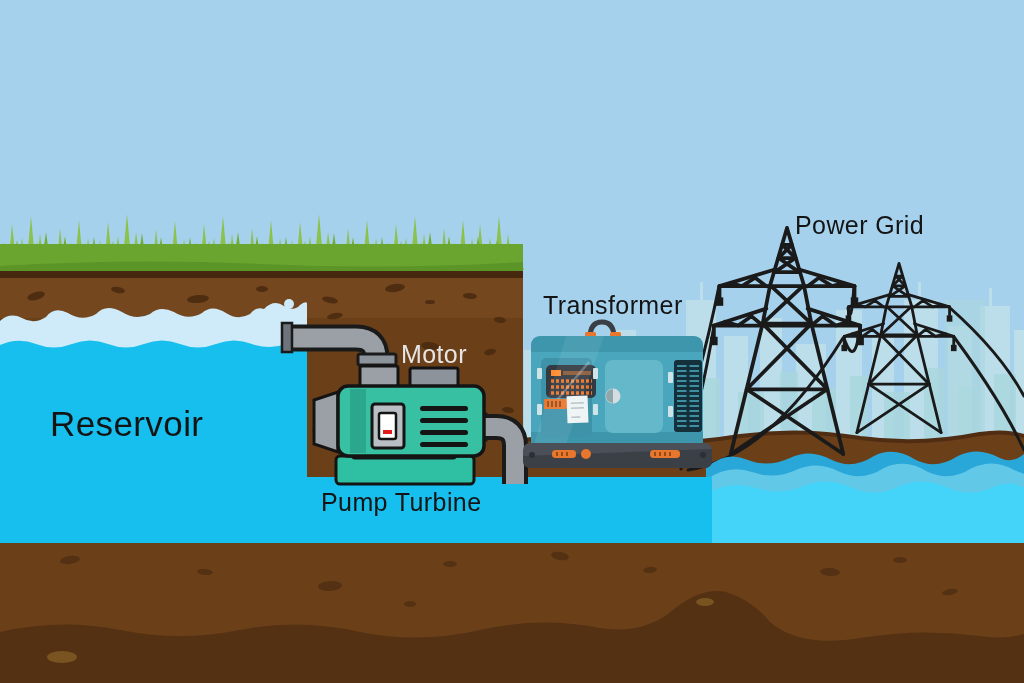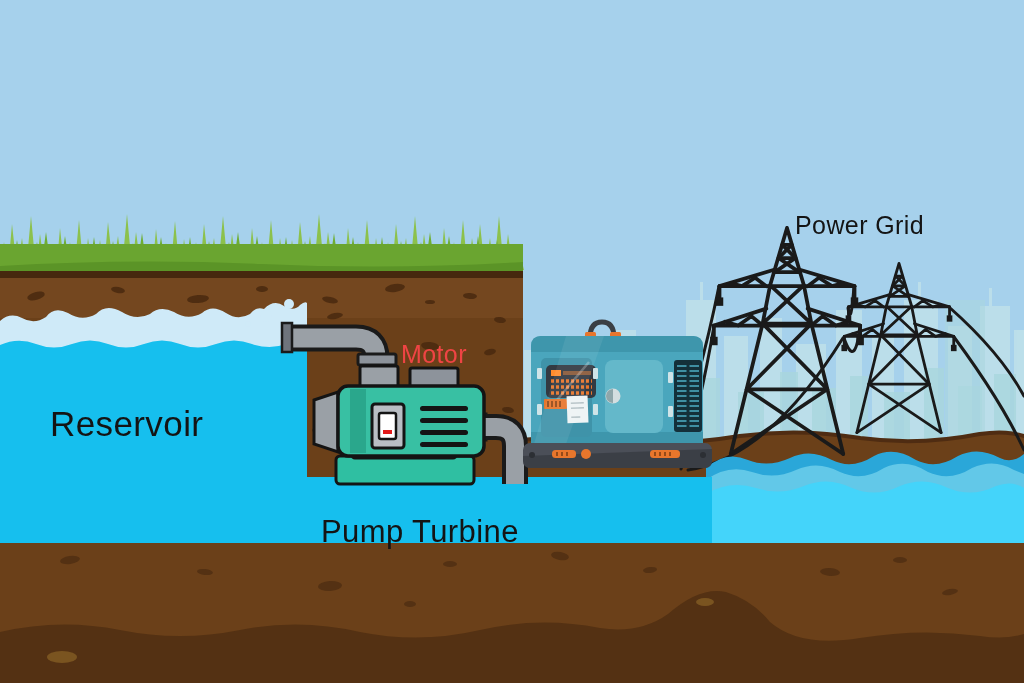--- a/index.html
+++ b/index.html
@@ -12,22 +12,22 @@
   .canvas svg.scene{position:absolute;left:0;top:0;}
   .label{
     position:absolute;
     color:#141414;
     letter-spacing:0.4px;
     font-family:"Liberation Sans", sans-serif;
     white-space:nowrap;
     user-select:none;
   }
   .label.reservoir{left:50px;top:404px;font-size:35px;}
-  .label.motor{left:401px;top:340px;font-size:25px;color:#ef4444;}
-  .label.pump{left:321px;top:514px;font-size:31px;}
+  .label.motor{left:401px;top:340px;font-size:25px;color:#e5e5e5;}
+  .label.pump{left:321px;top:488px;font-size:25px;}
   .label.transformer{left:543px;top:291px;font-size:25px;}
   .label.powergrid{left:795px;top:211px;font-size:25px;}
 </style>
 </head>
 <body>
 
 <div class="canvas">
 
 <svg class="scene" width="1024" height="683" viewBox="0 0 1024 683">
   <defs>
@@ -329,15 +329,16 @@
           <line x1="660" y1="452" x2="660" y2="456"></line>
       <line x1="665" y1="452" x2="665" y2="456"></line>
           <line x1="670" y1="452" x2="670" y2="456"></line>
     </g>
   </g>
 </svg>
 
 <div class="label reservoir">Reservoir</div>
 <div class="label motor">Motor</div>
 <div class="label pump">Pump Turbine</div>
+<div class="label transformer">Transformer</div>
 <div class="label powergrid">Power Grid</div>
 
 </div>
 
 </body></html>

